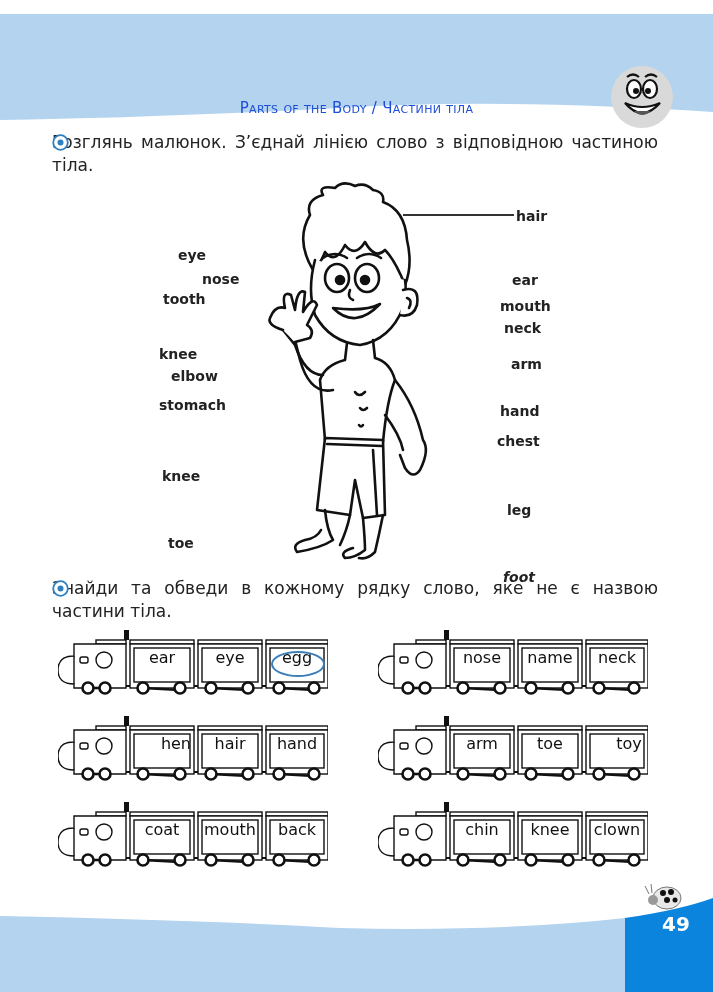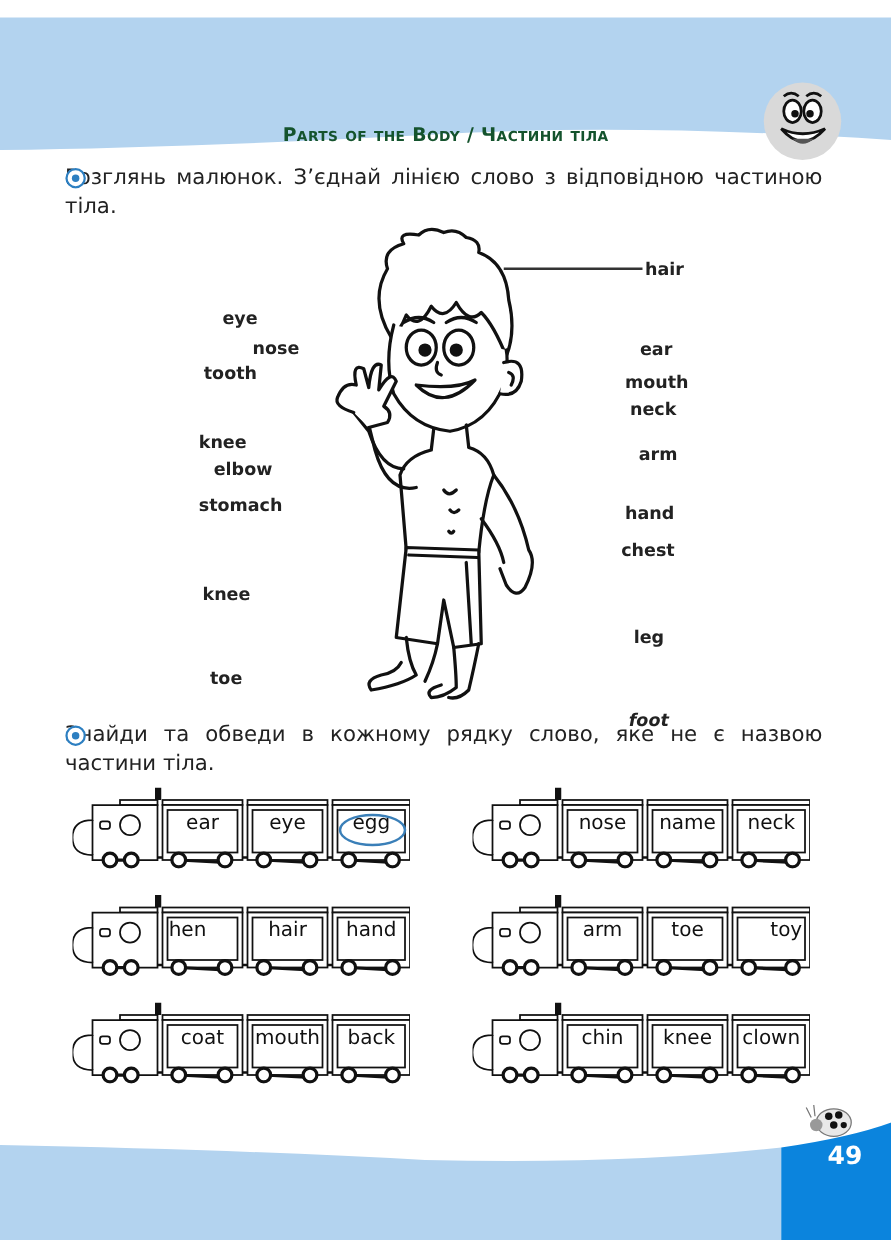--- a/index.html
+++ b/index.html
@@ -1,19 +1,19 @@
 <!DOCTYPE html>
 <html><head>
 <meta charset="utf-8">
 <style>
   html,body{margin:0;padding:0;background:#fff;}
   body{width:713px;height:992px;position:relative;overflow:hidden;font-family:"DejaVu Sans","Liberation Sans",sans-serif;color:#1a1a1a;}
   .top-band{position:absolute;left:0;top:0;width:713px;height:130px;}
   .bottom-band{position:absolute;left:0;top:880px;width:713px;height:112px;}
-  .title{position:absolute;left:0;width:713px;top:99px;text-align:center;font-family:"DejaVu Sans",sans-serif;font-weight:bold;font-size:15px;letter-spacing:0.3px;font-variant:small-caps;color:#14532d;}
+  .title{position:absolute;left:0;width:713px;top:99px;text-align:center;font-family:"DejaVu Sans",sans-serif;font-weight:normal;font-size:15px;letter-spacing:0.3px;font-variant:small-caps;color:#1d4ed8;}
   .smiley{position:absolute;left:610px;top:65px;width:64px;height:64px;}
   .instr{position:absolute;left:52px;width:606px;font-size:17px;line-height:23px;color:#222;text-align:justify;text-align-last:left;}
   .instr .bullet{position:absolute;left:0;top:3px;width:17px;height:17px;}
   .instr .text{display:block;}
   .instr1{top:131px;}
   .instr2{top:577px;}
   .boy{position:absolute;left:255px;top:180px;width:200px;height:380px;}
   .word{position:absolute;font-family:"DejaVu Sans",sans-serif;font-weight:bold;font-size:14px;color:#222;}
   .hair-line{position:absolute;left:403px;top:214px;width:111px;height:1.5px;background:#333;}
   .train{position:absolute;width:270px;height:65px;}
@@ -243,21 +243,21 @@
         <circle cx="85" cy="58" r="5.5"></circle>
           <circle cx="122" cy="58" r="5.5"></circle>
         <line x1="153" y1="58" x2="190" y2="60"></line>
         <circle cx="153" cy="58" r="5.5"></circle>
           <circle cx="190" cy="58" r="5.5"></circle>
         <line x1="221" y1="58" x2="256" y2="60"></line>
         <circle cx="221" cy="58" r="5.5"></circle>
           <circle cx="256" cy="58" r="5.5"></circle>
       </g>
     </svg>
-    <span class="car-label" style="left:63px;">hen</span>
+    <span class="car-label" style="left:75px;text-align:right;">hen</span>
     <span class="car-label" style="left:143px;">hair</span>
     <span class="car-label" style="left:210px;">hand</span>
   </div>
     <div class="train" style="left: 378px; top: 716px;">
     <svg width="270" height="65" viewBox="0 0 270 65" fill="#fff" stroke="#111" stroke-width="1.4">
 
       <rect x="66" y="0" width="5" height="10" fill="#111" stroke="none"></rect>
       <rect x="38" y="10" width="30" height="4"></rect>
       <path d="M16,26 L16,14 L68,14 L68,58 L16,58 L16,54 Q0,54 0,40 Q0,26 16,26 Z"></path>
       <line x1="16" y1="26" x2="16" y2="54"></line>

